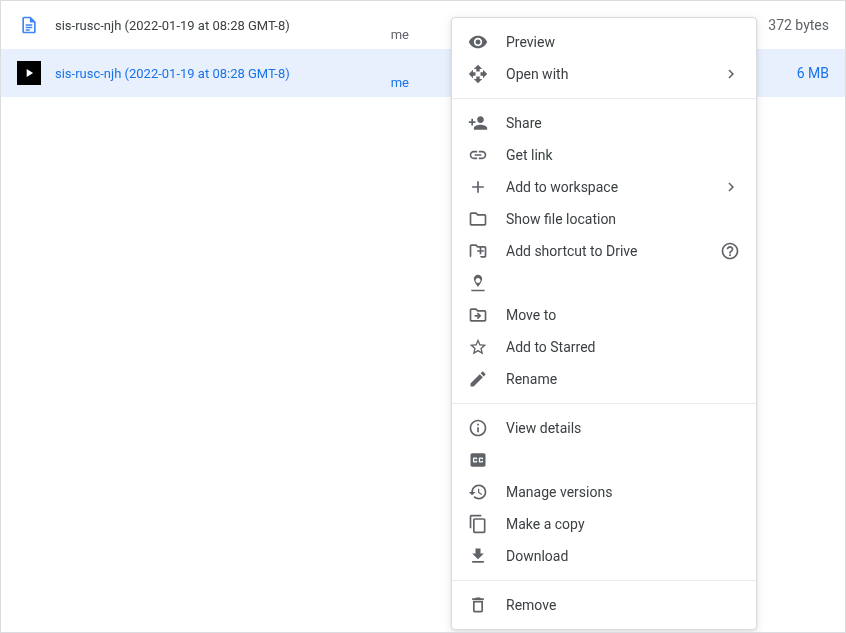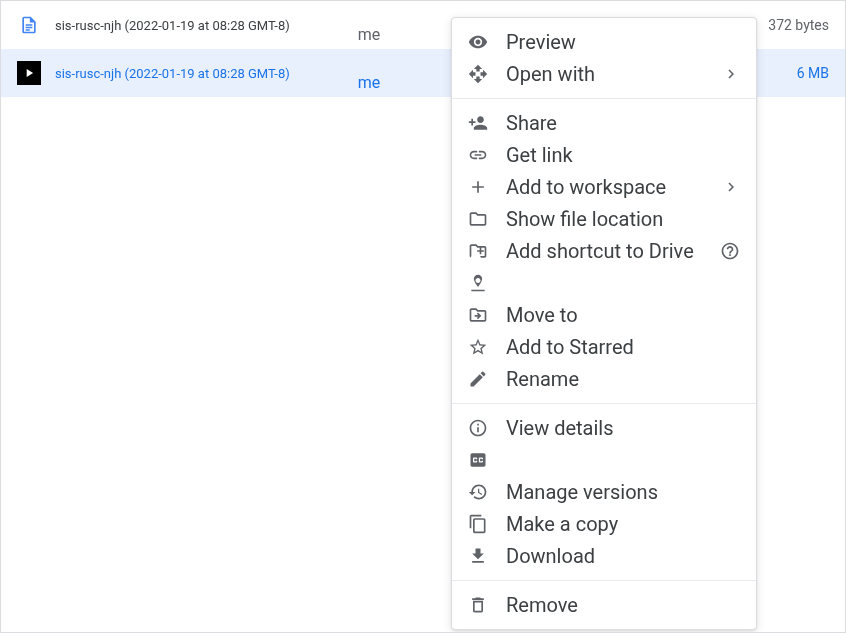--- a/index.html
+++ b/index.html
@@ -45,23 +45,23 @@
     .file-name {
       flex: 1;
       font-size: 13px;
       color: #3c4043;
       white-space: nowrap;
       overflow: hidden;
       text-overflow: ellipsis;
     }
     .file-owner {
       width: 80px;
-      font-size: 16px;
-      color: #5f6368;
-      text-align: center;
+      font-size: 13px;
+      color: #5f6368;
+      text-align: right;
       margin-top: 19px;
     }
     .file-spacer {
       width: 330px;
     }
     .file-size {
       width: 90px;
       font-size: 14px;
       color: #5f6368;
       text-align: right;
@@ -78,21 +78,21 @@
       padding: 8px 0;
       z-index: 10;
     }
     .menu-item {
       display: flex;
       align-items: center;
       height: 32px;
       padding: 0 16px;
       cursor: pointer;
       color: #3c4043;
-      font-size: 20px;
+      font-size: 14px;
     }
     .menu-icon {
       width: 20px;
       height: 20px;
       margin-right: 18px;
       display: flex;
       align-items: center;
       justify-content: center;
       color: #5f6368;
     }

